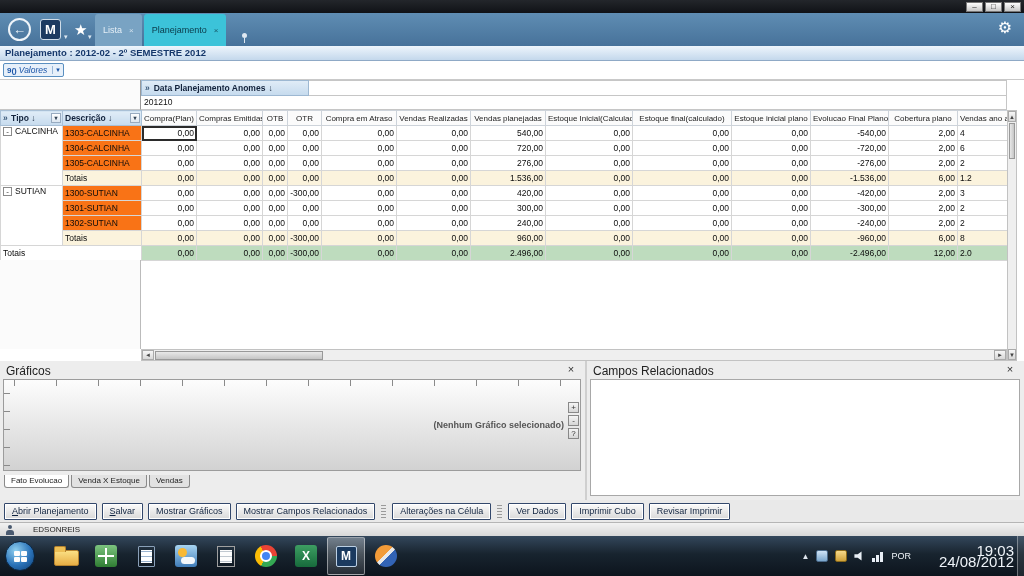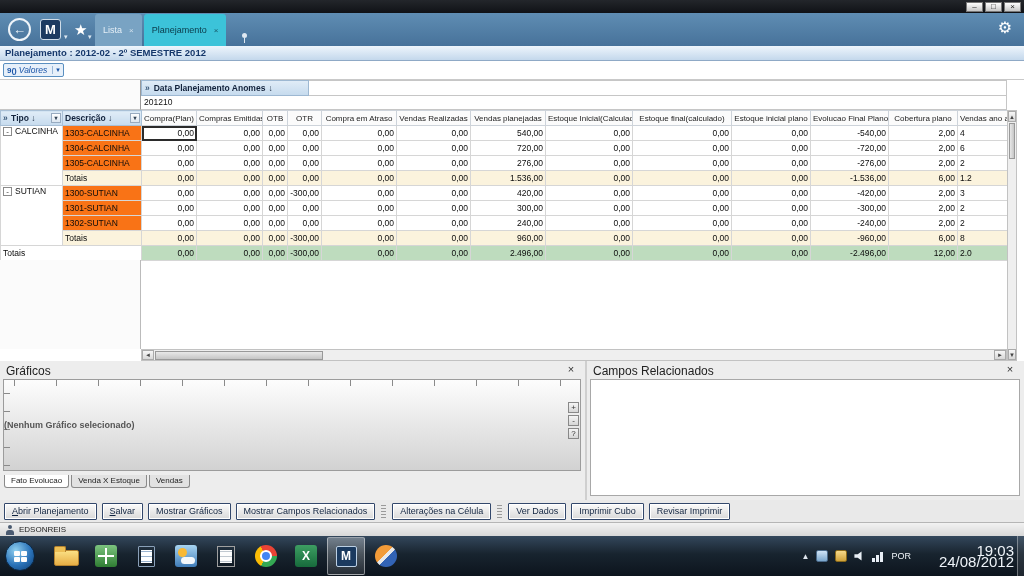--- a/index.html
+++ b/index.html
@@ -72,37 +72,37 @@
   .vthumb{position:absolute;left:1px;top:12px;width:6px;height:36px;background:linear-gradient(90deg,#e8e8e8,#c6c6c6);border:1px solid #999}
 
   
   .panels{position:absolute;top:361px;left:0;width:1024px;height:139px;background:#ededed}
   .ptitle{position:absolute;left:6px;top:3px;font-size:12px;color:#222}
   .pclose{position:absolute;right:8px;top:2px;font-size:11px;color:#333;width:12px;text-align:center}
   .graphs{position:absolute;left:0;top:0;width:585px;height:139px}
   .chartarea{position:absolute;left:3px;top:18px;width:578px;height:92px;border:1px solid #9c9c9c;background:linear-gradient(#fdfdfd,#d2d2d2)}
   .rulertop{position:absolute;left:10px;top:0;right:16px;height:6px;background:repeating-linear-gradient(90deg,#8a8a8a 0 1px,transparent 1px 42px)}
   .rulerleft{position:absolute;left:0;top:4px;bottom:4px;width:6px;background:repeating-linear-gradient(0deg,#8a8a8a 0 1px,transparent 1px 18px)}
-  .nochart{position:absolute;left:0;right:16px;top:50%;transform:translateY(-50%);text-align:left;font-weight:bold;font-size:9px;color:#555}
+  .nochart{position:absolute;left:0;right:16px;top:50%;transform:translateY(-50%);text-align:right;font-weight:bold;font-size:9px;color:#555}
   .chartctrls{position:absolute;right:1px;top:22px;display:flex;flex-direction:column;gap:2px}
   .cbtn{width:11px;height:11px;border:1px solid #888;background:linear-gradient(#f4f4f4,#d6d6d6);font-size:8px;line-height:9px;text-align:center;color:#333}
   .gtabs{position:absolute;left:4px;top:114px;display:flex}
   .gtab{height:13px;padding:0 6px;font-size:8px;line-height:12px;border:1px solid #8a8a8a;border-top:none;background:#e2e2e2;color:#222;border-radius:0 0 3px 3px;margin-right:2px}
   .gtab.active{background:#fff}
   .psplit{position:absolute;left:585px;top:0;width:2px;height:139px;background:#cfcfcf}
   .related{position:absolute;left:587px;top:0;width:437px;height:139px}
   .related .pcontent{position:absolute;left:3px;top:18px;right:4px;bottom:4px;background:#fff;border:1px solid #a8a8a8}
 
   
   .actions{position:absolute;top:500px;left:0;width:1024px;height:22px;background:#e9e9e9;display:flex;align-items:center;padding-left:4px;gap:5px}
   .abtn{height:17px;border:1px solid #32476b;background:linear-gradient(#fbfbfb,#d9d9d9);font-family:inherit;font-size:9px;color:#10233f;padding:0 7px;border-radius:1px;box-shadow:inset 0 0 0 1px #fff;white-space:nowrap}
   .grip{width:5px;height:14px;background:repeating-linear-gradient(0deg,#9a9a9a 0 1px,transparent 1px 3px);margin:0 1px}
 
   
-  .statusbar{position:absolute;top:522px;left:0;width:1024px;height:14px;background:linear-gradient(#f2f2f2,#d8d8d8);border-top:1px solid #b5b5b5;display:flex;align-items:center;padding-left:5px;gap:4px;font-size:8px;color:#222}
+  .statusbar{position:absolute;top:522px;left:0;width:1024px;height:14px;background:linear-gradient(#f2f2f2,#d8d8d8);border-top:1px solid #b5b5b5;display:flex;align-items:center;padding-left:5px;gap:18px;font-size:8px;color:#222}
   .usericon{position:relative;width:10px;height:10px}
   .usericon::before{content:"";position:absolute;left:3px;top:0;width:4px;height:4px;border-radius:50%;background:#4a5a70}
   .usericon::after{content:"";position:absolute;left:1px;bottom:0;width:8px;height:5px;border-radius:3px 3px 0 0;background:#4a5a70}
 
   
   .taskbar{position:absolute;top:536px;left:0;width:1024px;height:40px;background:linear-gradient(#33475c,#18242f 45%,#0c141d);display:flex;align-items:center}
   .startorb{width:30px;height:30px;border-radius:50%;margin:0 7px 0 5px;background:radial-gradient(circle at 35% 30%,#8fd0f0,#2a72b8 55%,#0d3d72);border:1px solid #0a2540;display:flex;align-items:center;justify-content:center;flex:0 0 auto}
   .flag{width:13px;height:11px;display:grid;grid-template-columns:6px 6px;grid-template-rows:5px 5px;gap:1px}
   .flag span{background:#fdfdfd;border-radius:1px}
   .ticons{display:flex;align-items:center;margin-left:4px}

